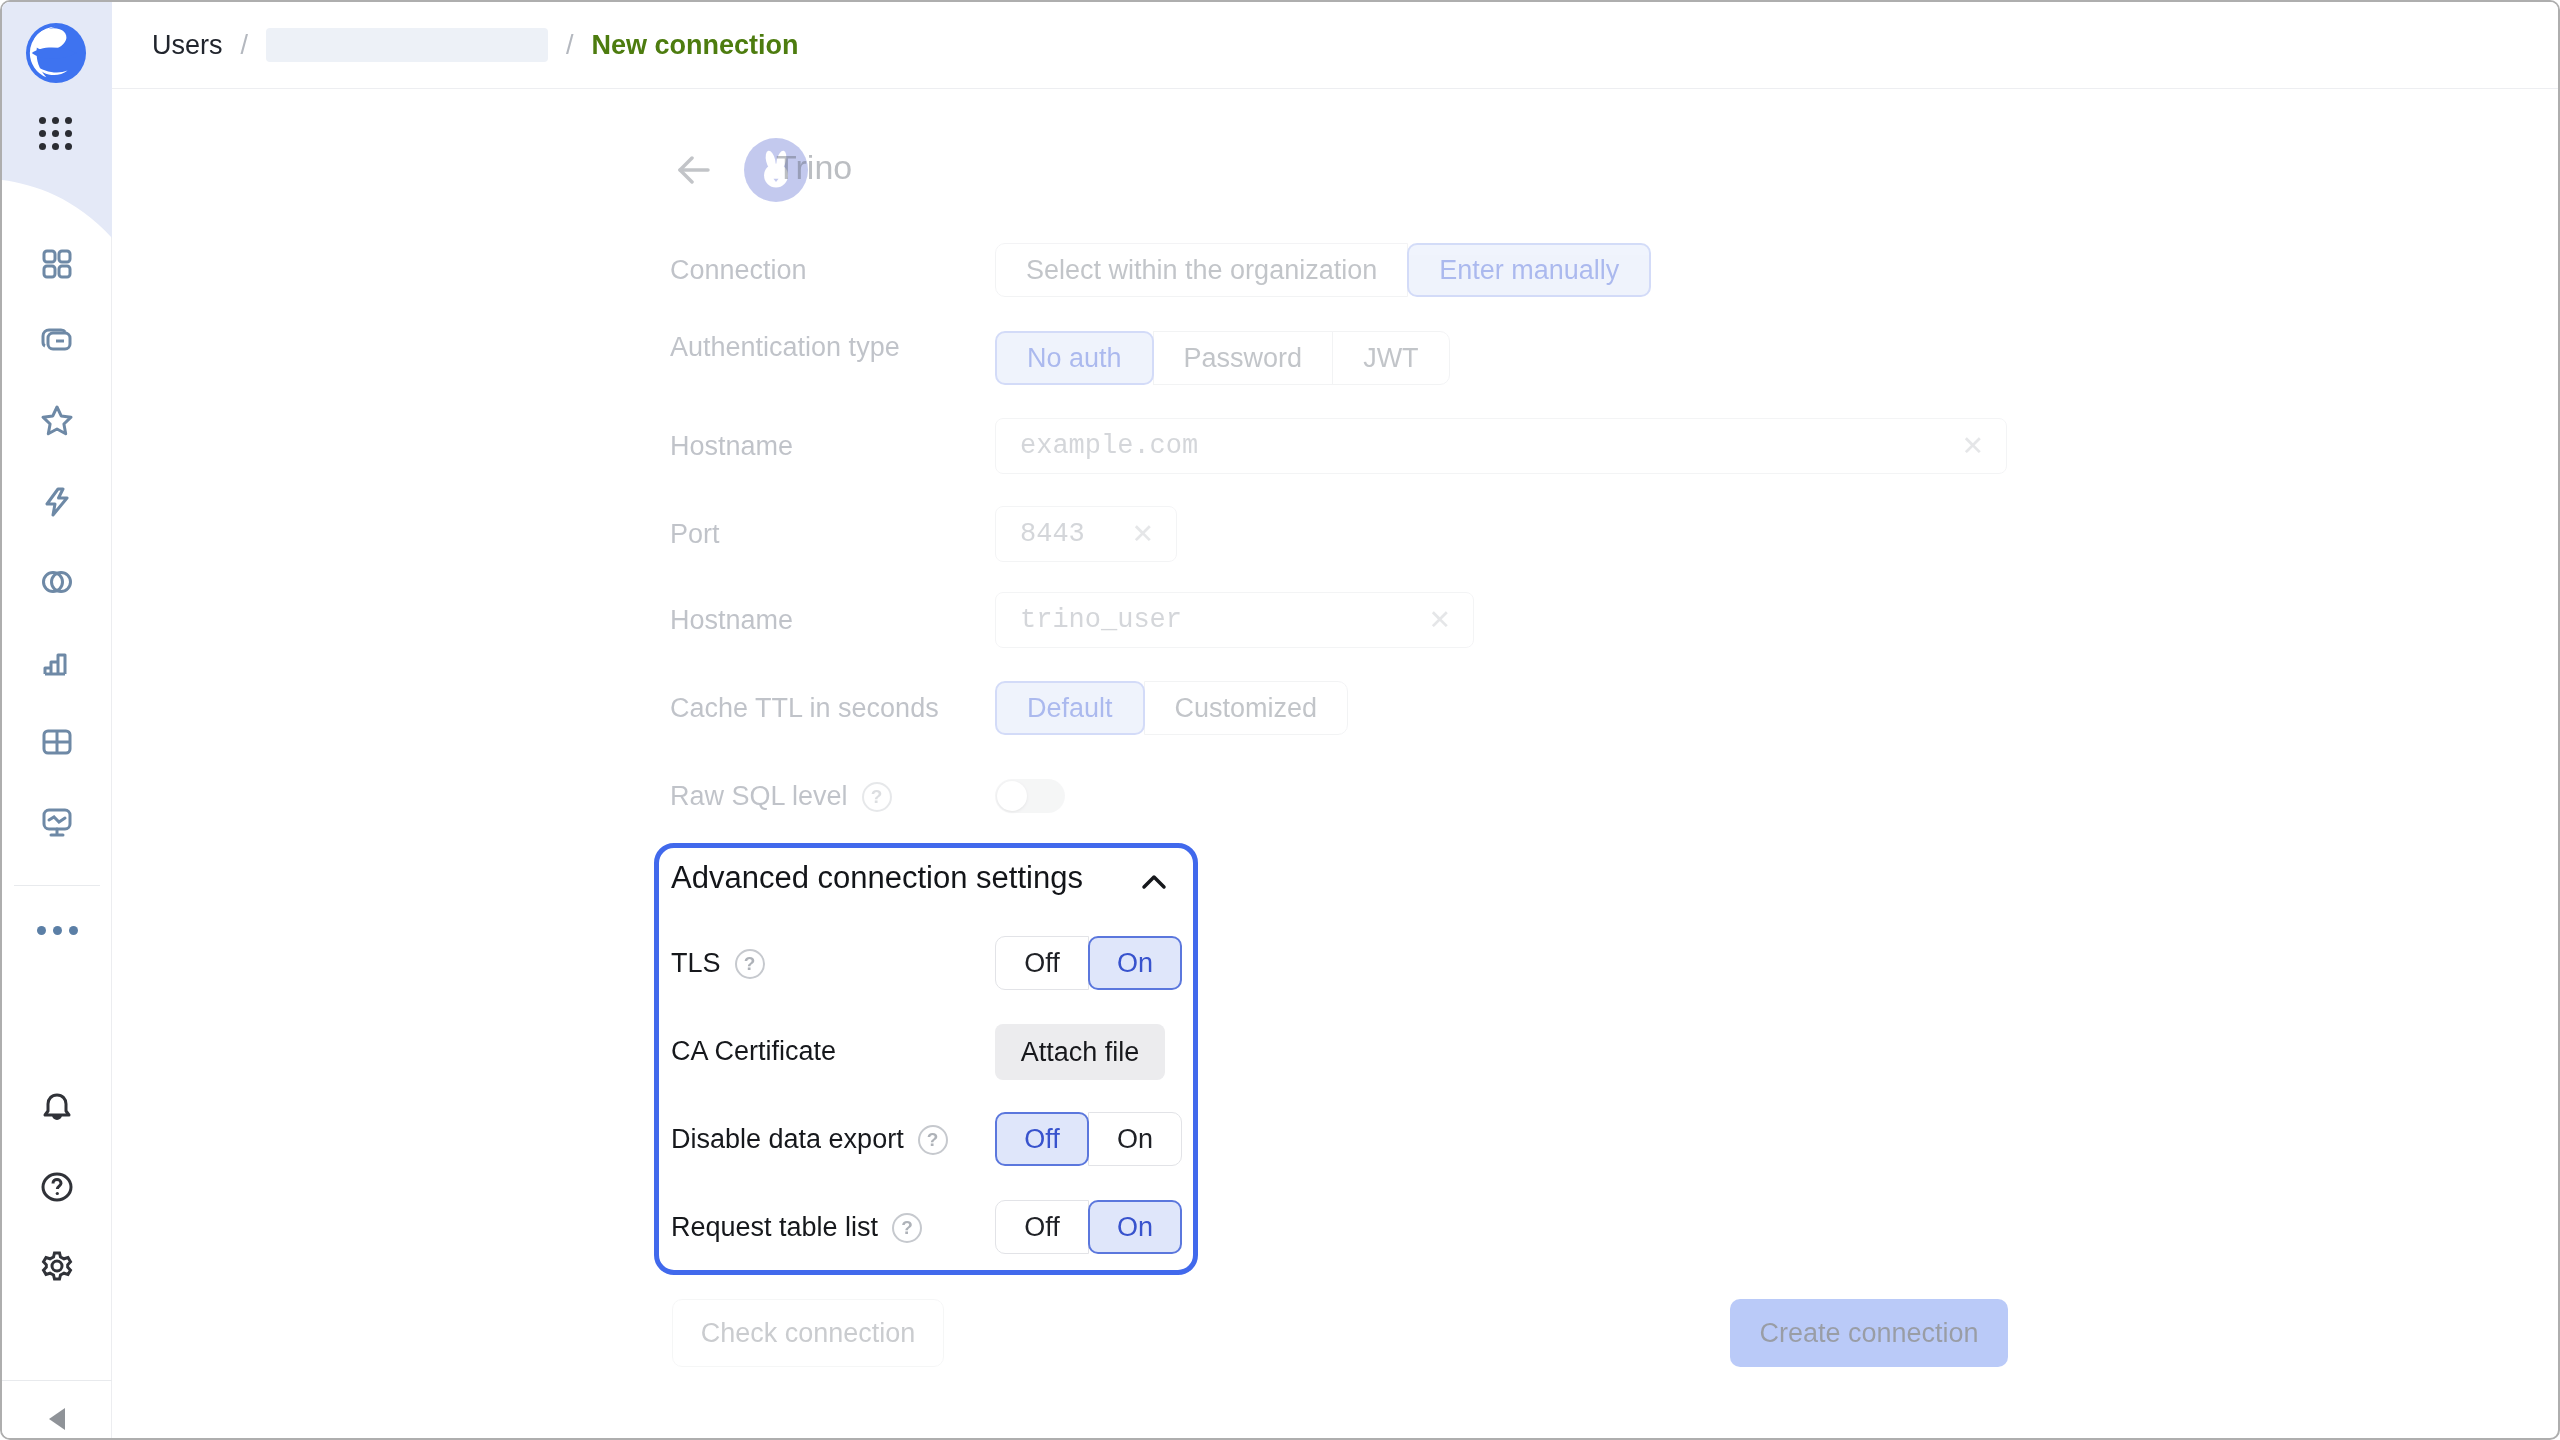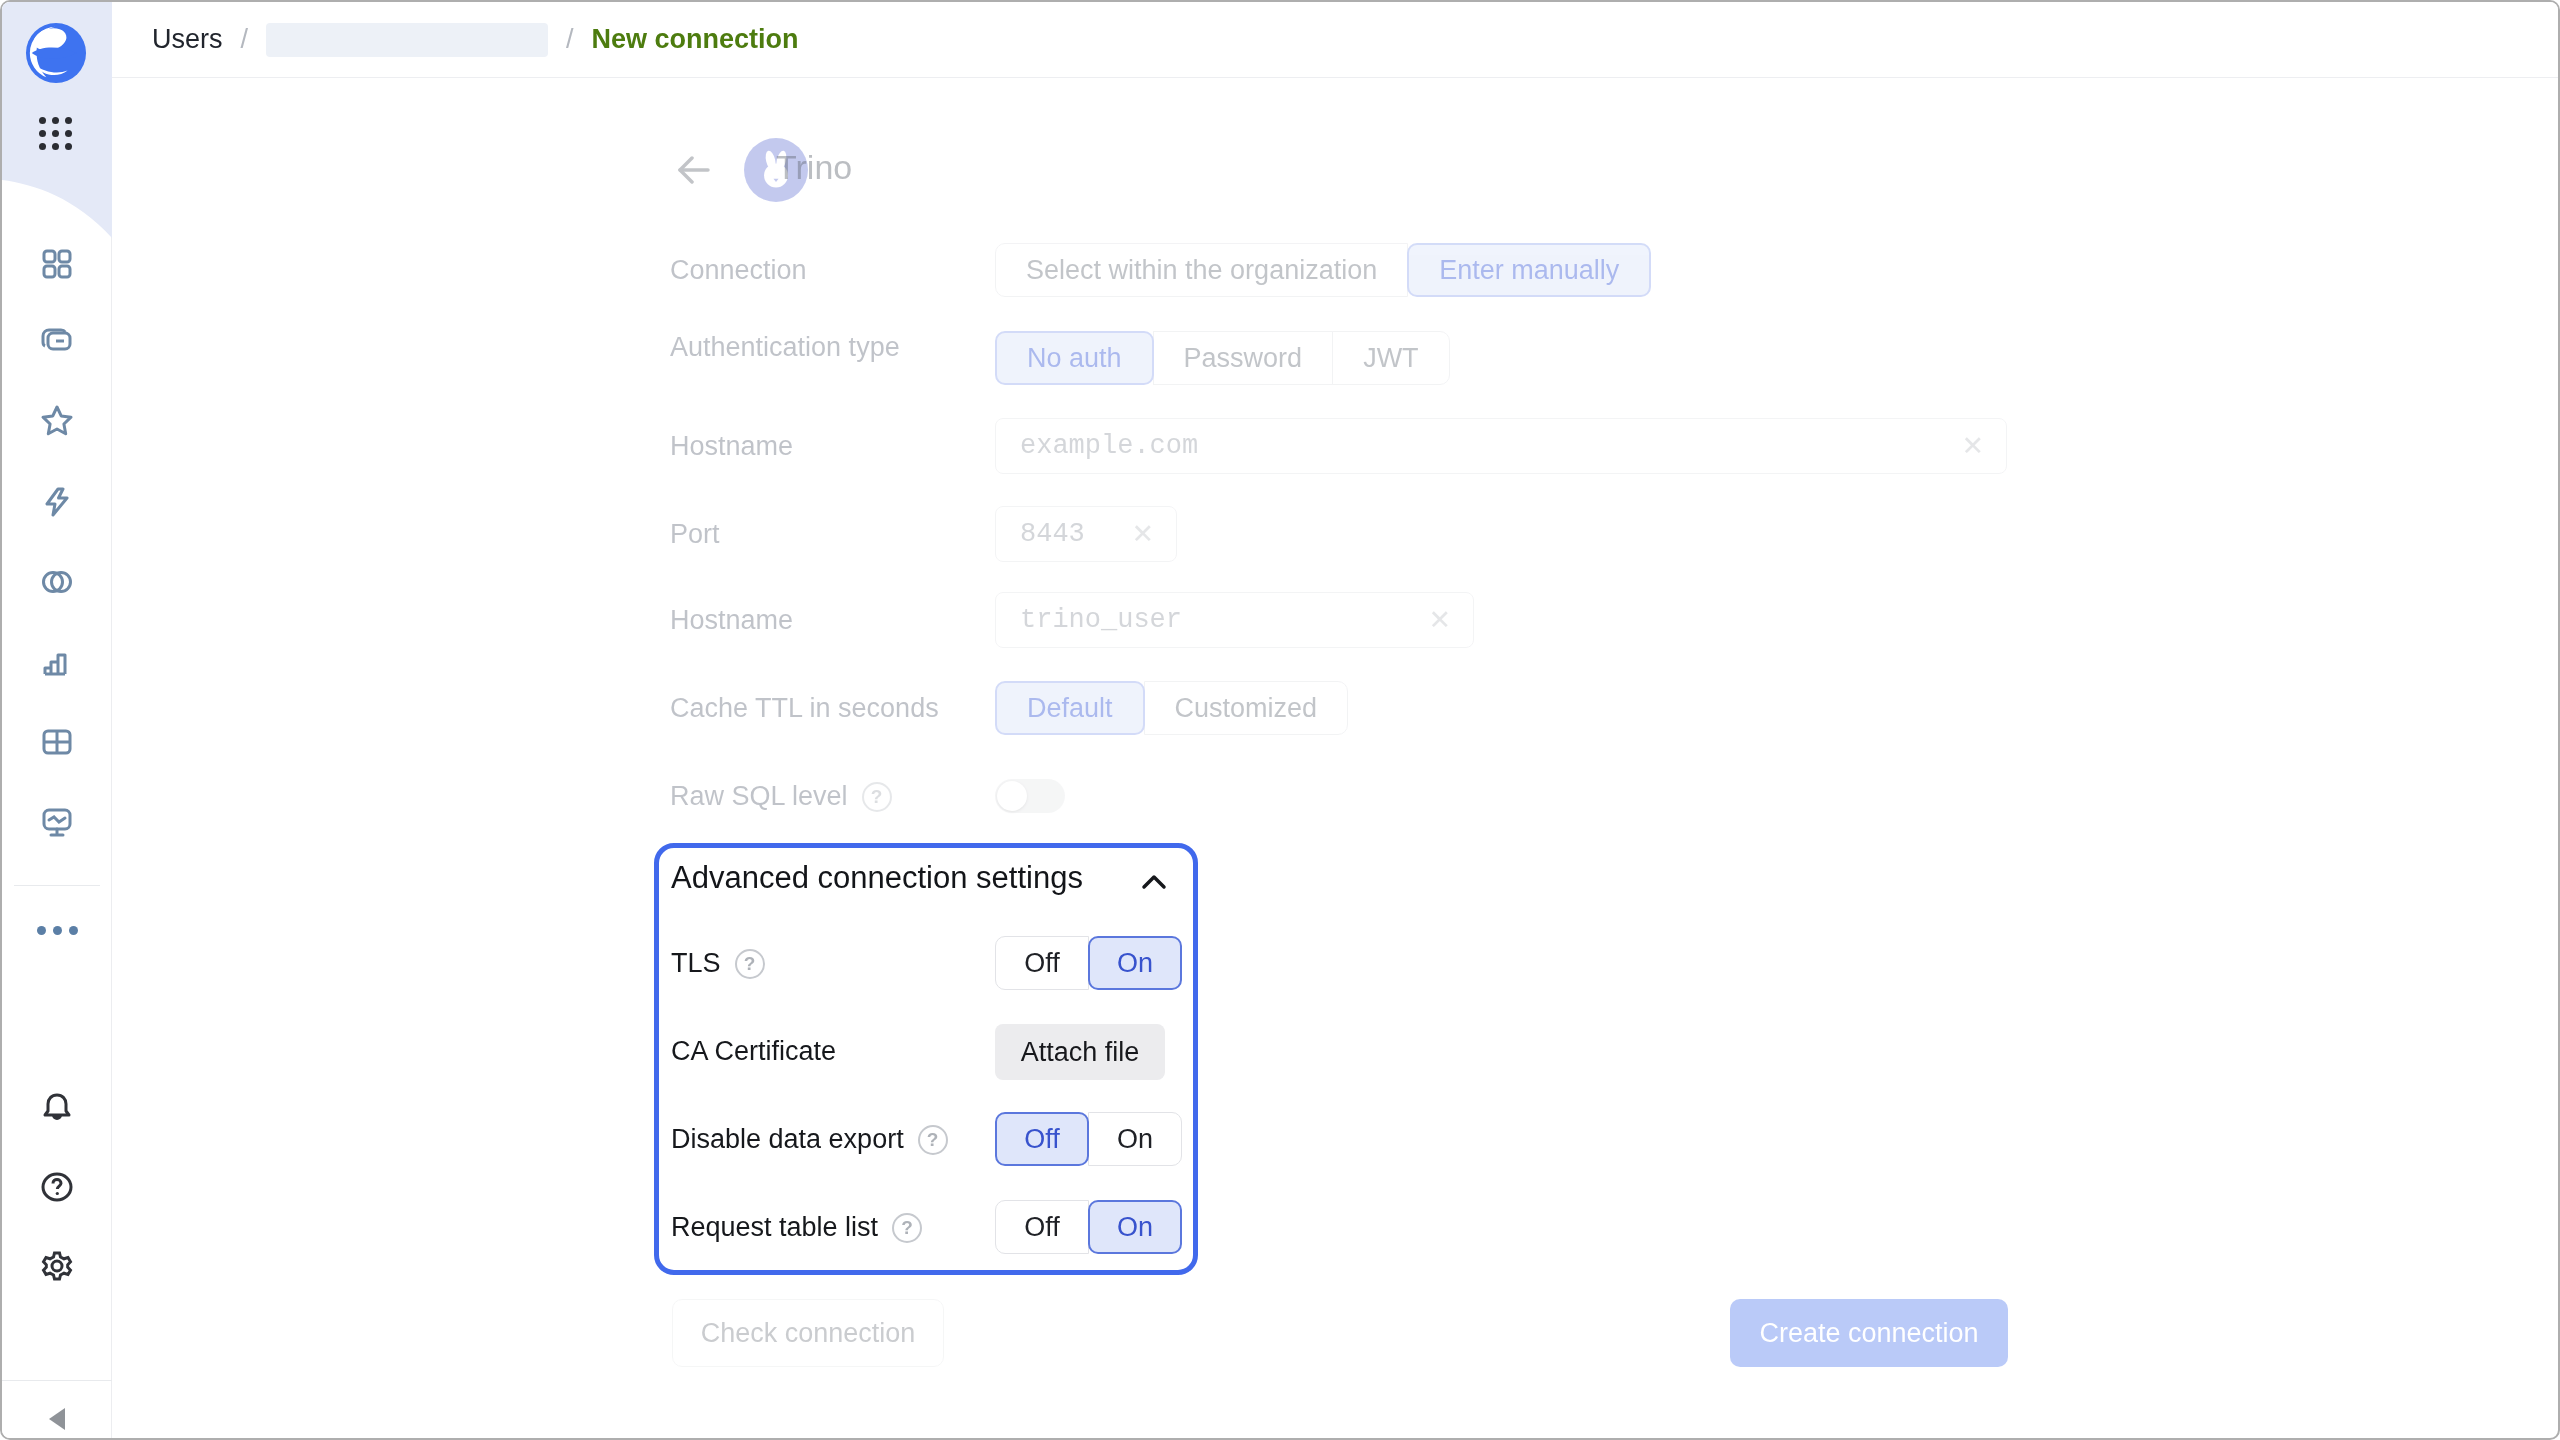--- a/index.html
+++ b/index.html
@@ -14,21 +14,21 @@
   .apps-grid i{width:7px;height:7px;border-radius:50%;background:#2b2d33;}
   .nav-btn{position:absolute;left:33px;width:44px;height:44px;background:none;border:none;padding:0;cursor:pointer;color:#6e89a6;}
   .nav-btn svg{width:40px;height:40px;display:block;margin:2px auto;}
   .nav-btn.dark{color:#303238;}
   .dots-btn{position:absolute;left:33px;width:44px;height:20px;background:none;border:none;display:flex;gap:7px;align-items:center;justify-content:center;cursor:pointer;padding:0;}
   .dots-btn i{width:9px;height:9px;border-radius:50%;background:#5b7fa6;}
   .side-div{position:absolute;height:1px;background:#e8eaed;}
   .collapse-btn{position:absolute;left:38px;top:1402px;width:34px;height:30px;background:none;border:none;cursor:pointer;padding:0;}
   .collapse-btn i{display:block;width:0;height:0;margin:4px auto;border-top:11px solid transparent;border-bottom:11px solid transparent;border-right:16px solid #8f9398;}
   
-  .topbar{position:absolute;left:110px;top:0;right:0;height:76px;border-bottom:1px solid #edeef1;display:flex;align-items:center;gap:18px;padding-left:40px;font-size:27px;color:#21252d;box-sizing:border-box;background:#fff;}
+  .topbar{position:absolute;left:110px;top:0;right:0;height:87px;border-bottom:1px solid #edeef1;display:flex;align-items:center;gap:18px;padding-left:40px;font-size:27px;color:#21252d;box-sizing:border-box;background:#fff;}
   .crumb-link{color:#21252d;cursor:pointer;}
   .crumb-sep{color:#b4b8bf;}
   .crumb-chip{width:282px;height:34px;background:#edf1f7;border-radius:4px;cursor:pointer;}
   .crumb-current{font-weight:700;color:#4d7c0f;}
   
   .dim{opacity:.42;}
   
   .back-btn{position:absolute;left:668px;top:144px;width:48px;height:48px;background:none;border:none;cursor:pointer;padding:0;color:#6f757d;}
   .conn-logo{position:absolute;left:742px;top:136px;width:64px;height:64px;border-radius:50%;background:#7381d9;display:flex;align-items:center;justify-content:center;}
   .conn-title{position:absolute;left:774px;top:146px;font-size:34px;color:#5f6570;}
@@ -51,21 +51,21 @@
   .adv{position:absolute;left:652px;top:841px;width:544px;height:432px;border:5px solid #4169ec;border-radius:20px;background:#fff;box-sizing:border-box;}
   .adv-title{position:absolute;left:12px;top:12px;font-size:31px;font-weight:500;color:#131519;}
   .adv-chevron{position:absolute;right:22px;top:20px;width:34px;height:30px;background:none;border:none;cursor:pointer;padding:0;color:#16181c;}
   .adv .flabel{left:12px;font-size:27px;color:#16181c;}
   .adv .seg{color:#1f2126;padding:0;width:94px;}
   .adv .seg.sel{background:#dfe6fa;border:2px solid #5b77dd;color:#3853cd;}
   .adv .seg-group{left:336px;}
   .attach-btn{position:absolute;left:336px;width:170px;height:56px;background:#ececee;border:none;border-radius:8px;font-size:27px;font-family:inherit;color:#17181c;cursor:pointer;}
   
   .check-btn{position:absolute;left:670px;top:1297px;width:272px;height:68px;background:#fff;border:1px solid #e9eaec;border-radius:10px;font-size:27px;font-family:inherit;color:#82878f;cursor:pointer;}
-  .create-btn{position:absolute;left:1728px;top:1297px;width:278px;height:68px;background:#5c82f0;border:none;border-radius:10px;font-size:27px;font-family:inherit;color:#ffffff;cursor:pointer;}
+  .create-btn{position:absolute;left:1728px;top:1297px;width:278px;height:68px;background:#5c82f0;border:none;border-radius:10px;font-size:27px;font-family:inherit;color:#0f172a;cursor:pointer;}
 </style>
 </head>
 <body>
 
 <div class="page">
 
   <aside class="sidebar">
     <svg class="sidebar-blob" width="110" height="240" viewBox="0 0 110 240">
       <path d="M0,0 H110 V236 C74,196 32,182 0,178 Z" fill="#e4e9f7"></path>
     </svg>

